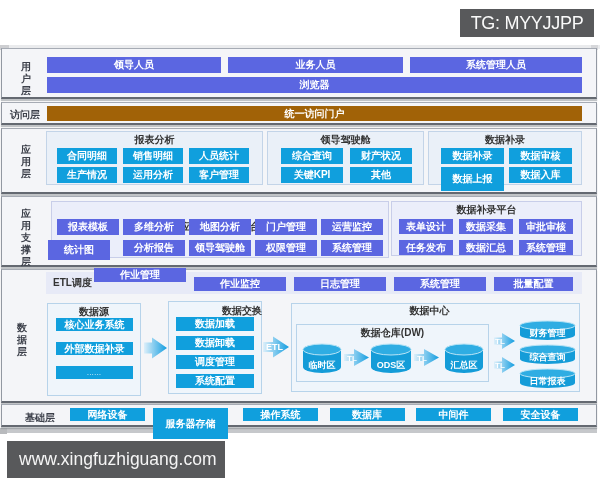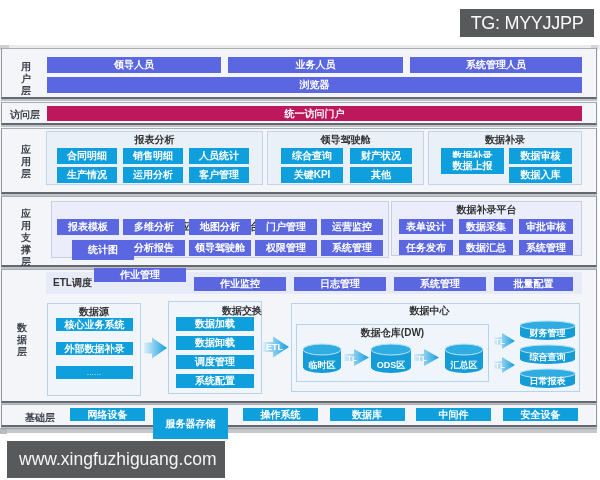--- a/index.html
+++ b/index.html
@@ -35,21 +35,21 @@
 
 <div class="band" style="top:48px;height:51px"></div>
 <div class="lbl v" style="left:21px;top:61px">用户层</div>
 <div class="b i" style="left:47px;top:57px;width:174px;height:16px">领导人员</div>
 <div class="b i" style="left:228px;top:57px;width:175px;height:16px">业务人员</div>
 <div class="b i" style="left:410px;top:57px;width:172px;height:16px">系统管理人员</div>
 <div class="b i" style="left:47px;top:77px;width:535px;height:16px">浏览器</div>
 
 <div class="band" style="top:102px;height:23px"></div>
 <div class="lbl" style="left:10px;top:108px">访问层</div>
-<div class="b" style="left:47px;top:106px;width:535px;height:15px;background:#be185d">统一访问门户</div>
+<div class="b" style="left:47px;top:106px;width:535px;height:15px;background:#a16207">统一访问门户</div>
 
 <div class="band" style="top:128px;height:66px"></div>
 <div class="lbl v" style="left:21px;top:144px">应用层</div>
 <div class="grp" style="left:46px;top:131px;width:217px;height:54px"></div>
 <div class="t" style="left:46px;top:135px;width:217px;text-align:center">报表分析</div>
 <div class="b c" style="left:57px;top:148px;width:60px;height:16px">合同明细</div>
 <div class="b c" style="left:123px;top:148px;width:60px;height:16px">销售明细</div>
 <div class="b c" style="left:189px;top:148px;width:60px;height:16px">人员统计</div>
 <div class="b c" style="left:57px;top:167px;width:60px;height:16px">生产情况</div>
 <div class="b c" style="left:123px;top:167px;width:60px;height:16px">运用分析</div>
@@ -57,33 +57,33 @@
 <div class="grp" style="left:267px;top:131px;width:157px;height:54px"></div>
 <div class="t" style="left:267px;top:135px;width:157px;text-align:center">领导驾驶舱</div>
 <div class="b c" style="left:281px;top:148px;width:62px;height:16px">综合查询</div>
 <div class="b c" style="left:350px;top:148px;width:62px;height:16px">财产状况</div>
 <div class="b c" style="left:281px;top:167px;width:62px;height:16px">关键KPI</div>
 <div class="b c" style="left:350px;top:167px;width:62px;height:16px">其他</div>
 <div class="grp" style="left:428px;top:131px;width:154px;height:54px"></div>
 <div class="t" style="left:428px;top:135px;width:154px;text-align:center">数据补录</div>
 <div class="b c" style="left:441px;top:148px;width:63px;height:16px">数据补录</div>
 <div class="b c" style="left:509px;top:148px;width:63px;height:16px">数据审核</div>
-<div class="b c" style="left:441px;top:158px;width:63px;height:16px">数据上报</div>
+<div class="b c" style="left:441px;top:167px;width:63px;height:24px">数据上报</div>
 <div class="b c" style="left:509px;top:167px;width:63px;height:16px">数据入库</div>
 
 <div class="band" style="top:196px;height:71px"></div>
 <div class="lbl v" style="left:21px;top:208px">应用支撑层</div>
 <div class="grp4" style="left:51px;top:201px;width:338px;height:57px"></div>
 <div class="t" style="left:51px;top:222px;width:338px;text-align:center">应用报表分析平台</div>
 <div class="b i" style="left:57px;top:219px;width:62px;height:16px">报表模板</div>
 <div class="b i" style="left:123px;top:219px;width:62px;height:16px">多维分析</div>
 <div class="b i" style="left:189px;top:219px;width:62px;height:16px">地图分析</div>
 <div class="b i" style="left:255px;top:219px;width:62px;height:16px">门户管理</div>
 <div class="b i" style="left:321px;top:219px;width:62px;height:16px">运营监控</div>
-<div class="b i" style="left:72px;top:240px;width:62px;height:20px">统计图</div>
+<div class="b i" style="left:48px;top:240px;width:62px;height:20px">统计图</div>
 <div class="b i" style="left:123px;top:240px;width:62px;height:16px">分析报告</div>
 <div class="b i" style="left:189px;top:240px;width:62px;height:16px">领导驾驶舱</div>
 <div class="b i" style="left:255px;top:240px;width:62px;height:16px">权限管理</div>
 <div class="b i" style="left:321px;top:240px;width:62px;height:16px">系统管理</div>
 <div class="grp4" style="left:391px;top:201px;width:191px;height:55px"></div>
 <div class="t" style="left:391px;top:205px;width:191px;text-align:center">数据补录平台</div>
 <div class="b i" style="left:399px;top:219px;width:54px;height:15px">表单设计</div>
 <div class="b i" style="left:459px;top:219px;width:54px;height:15px">数据采集</div>
 <div class="b i" style="left:519px;top:219px;width:54px;height:15px">审批审核</div>
 <div class="b i" style="left:399px;top:240px;width:54px;height:15px">任务发布</div>

